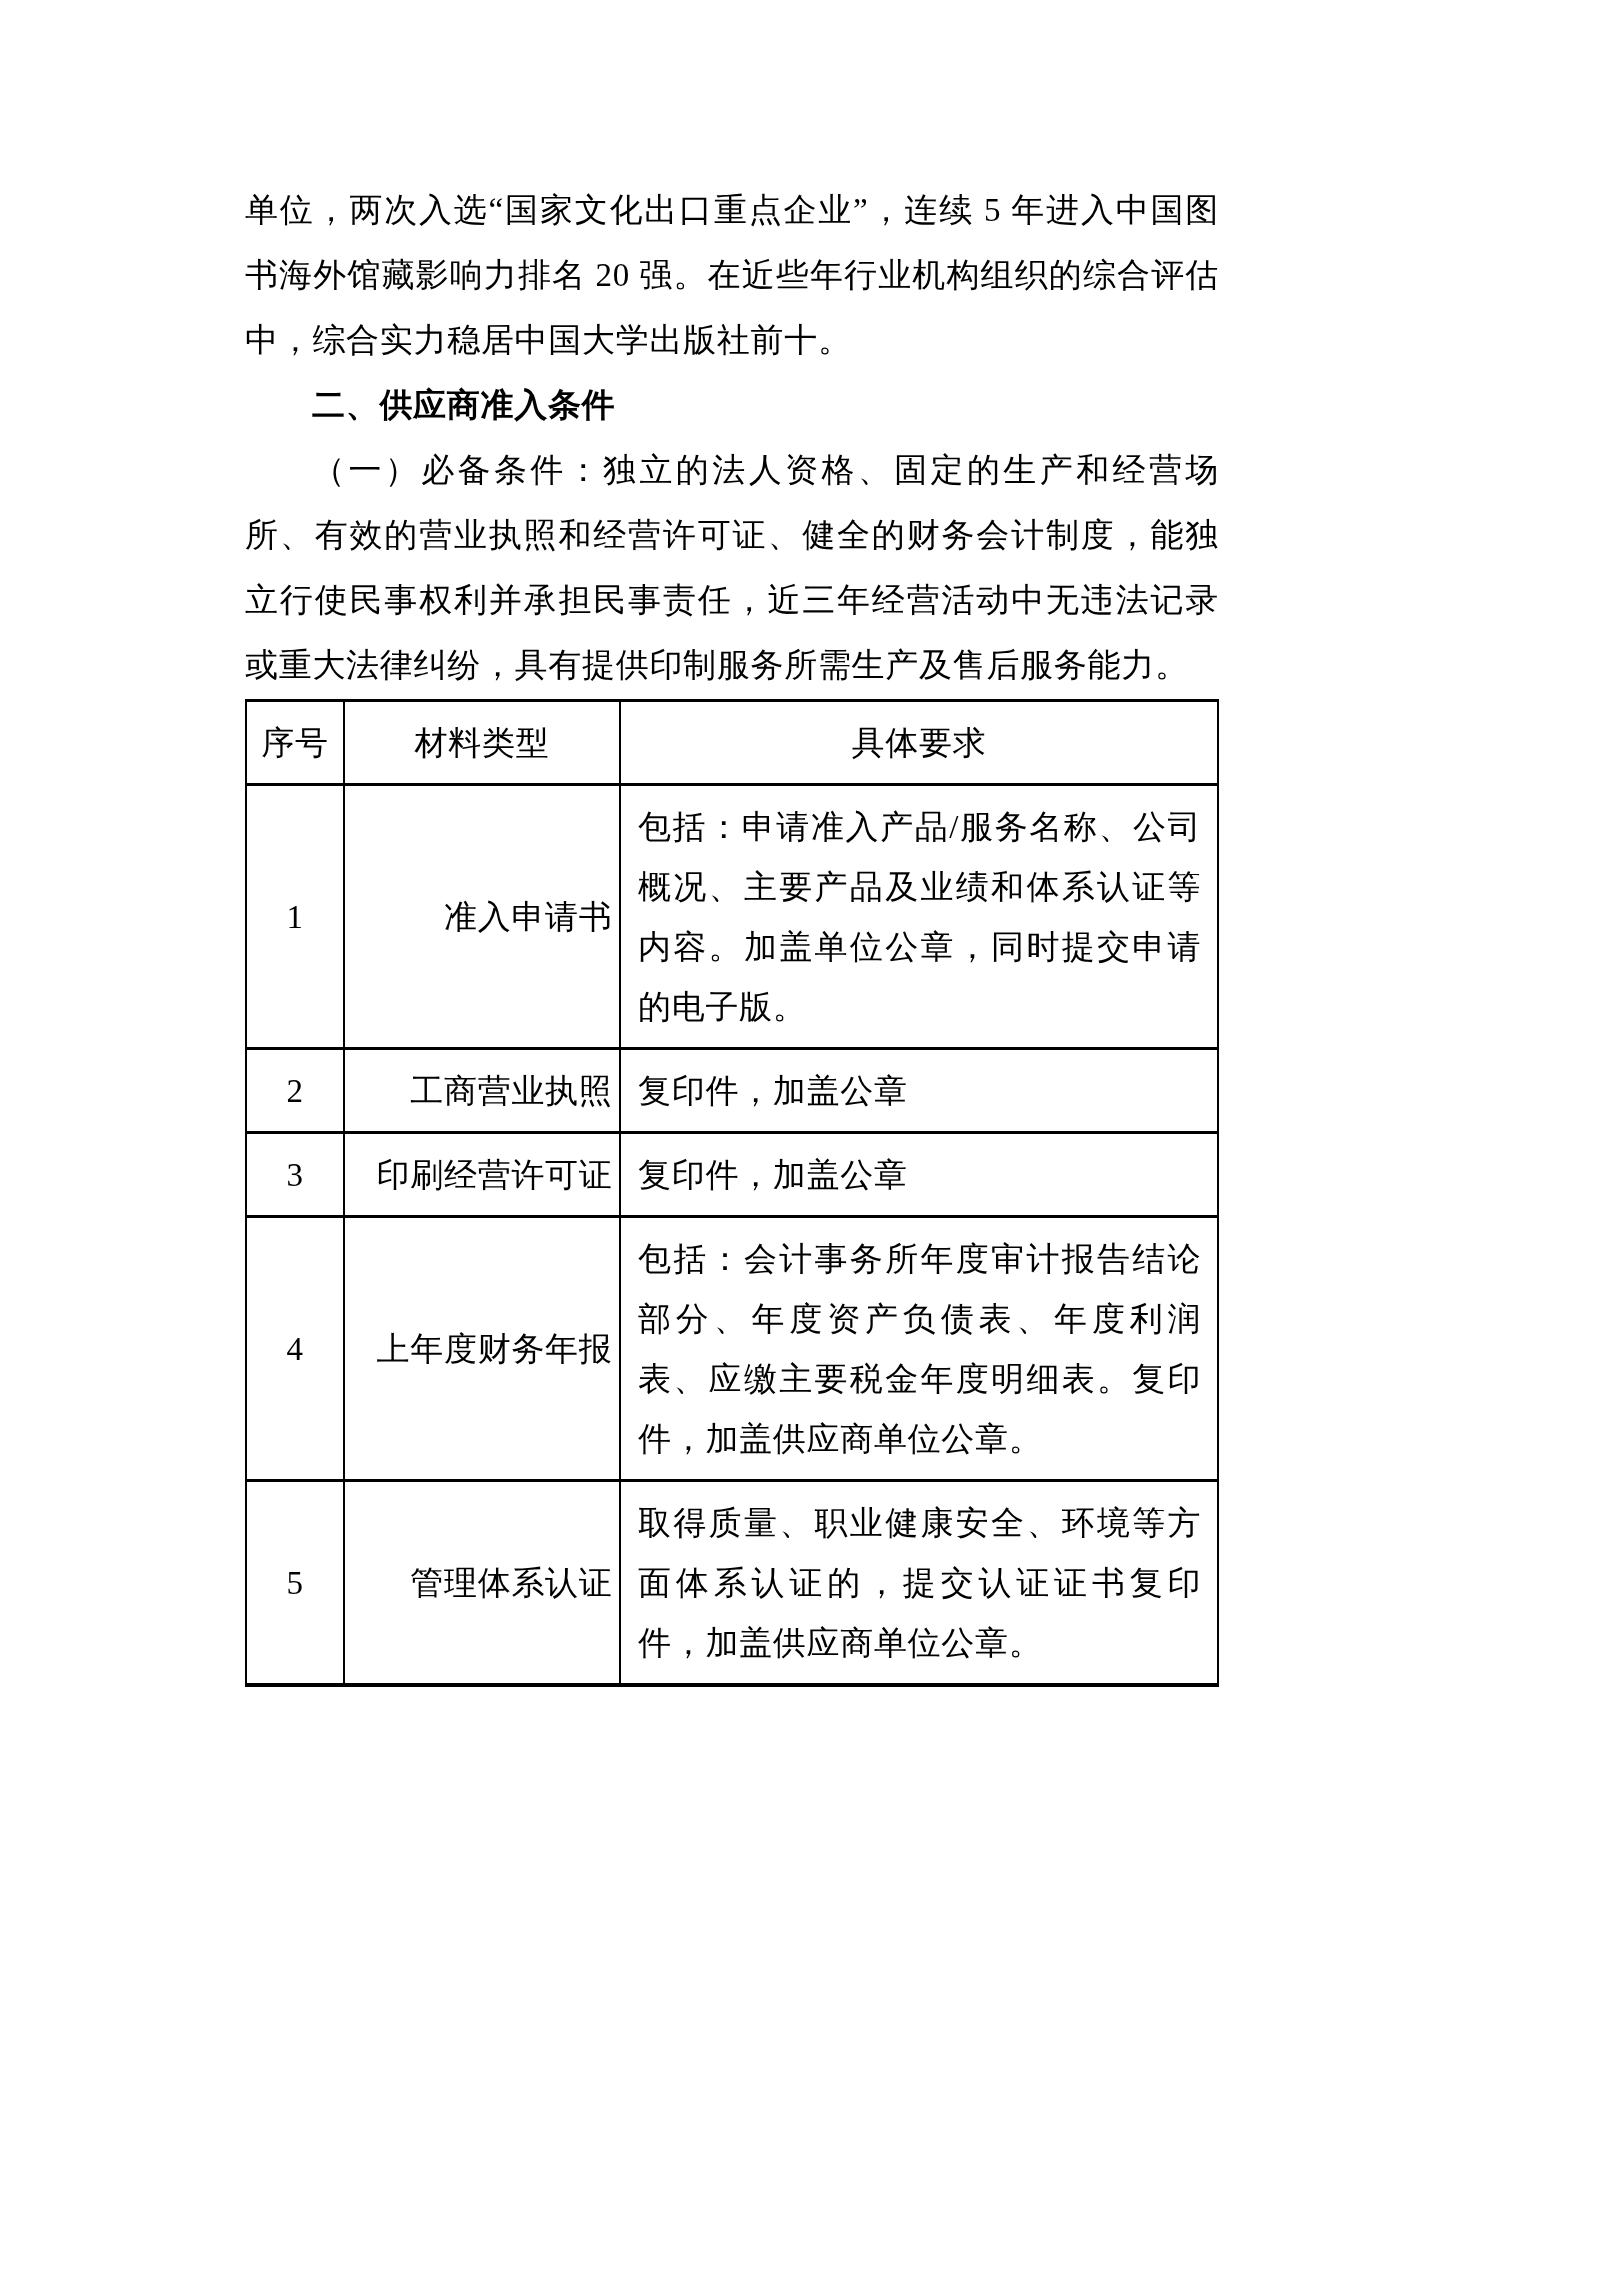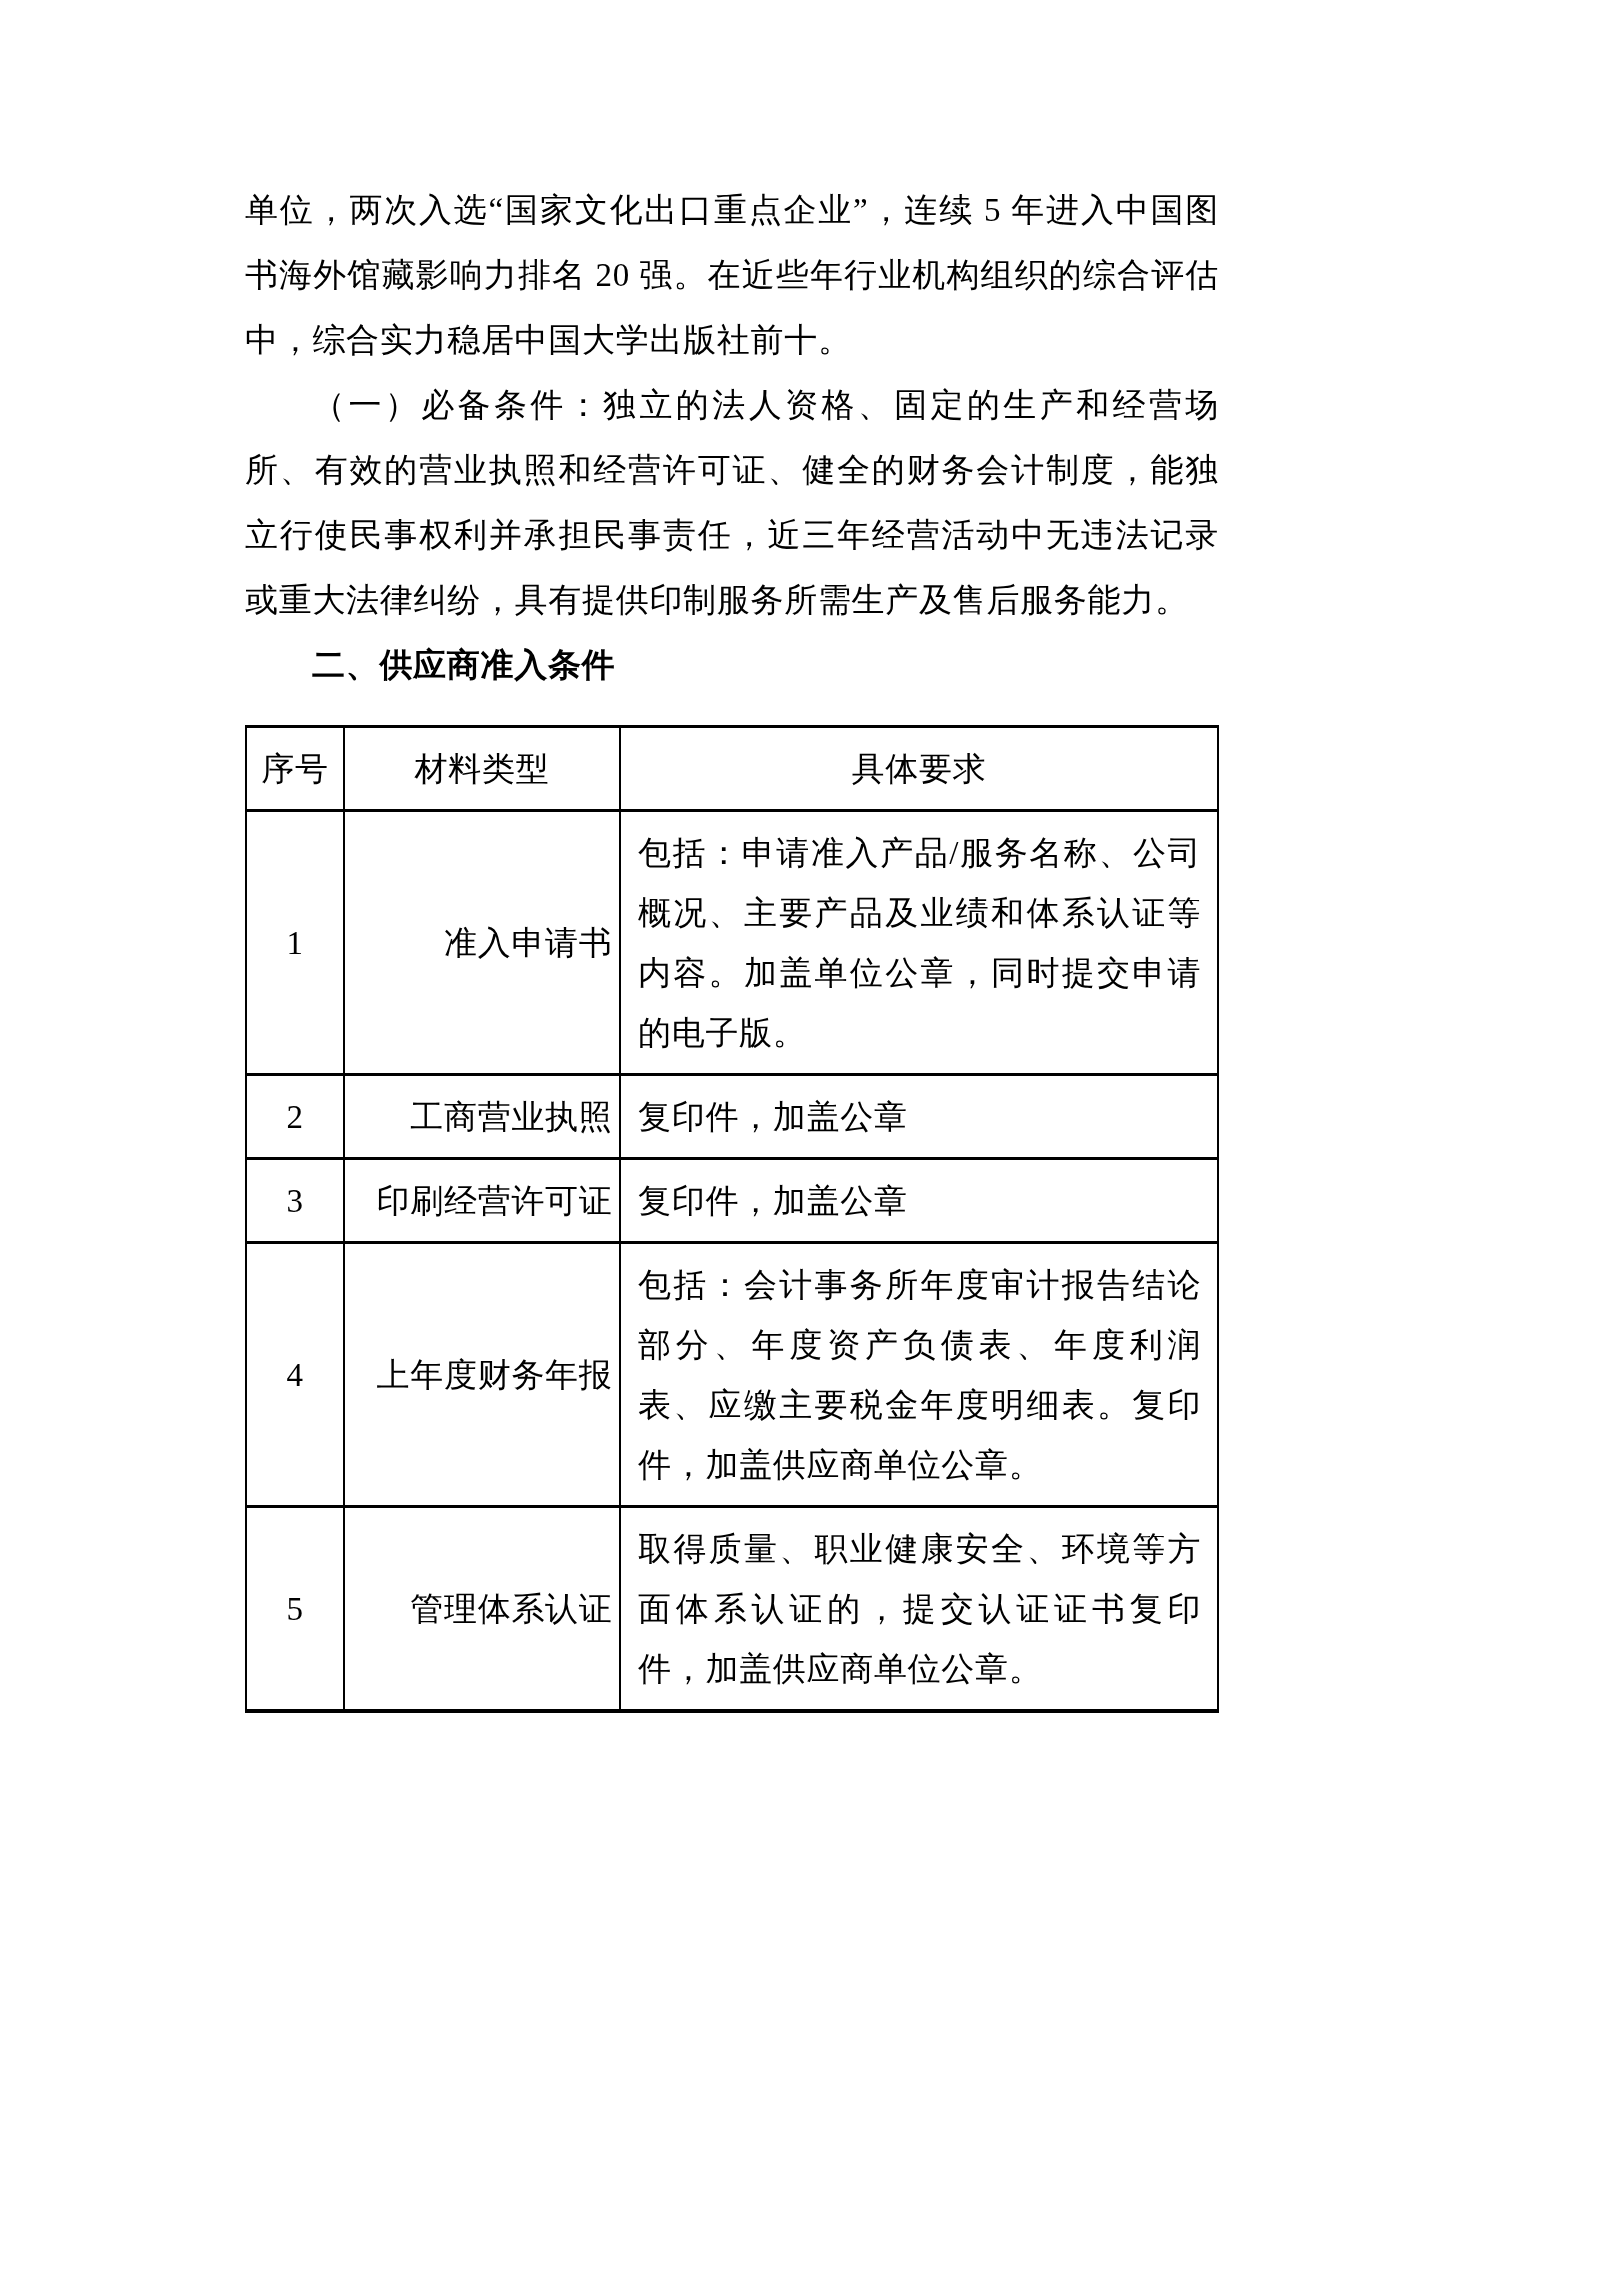--- a/index.html
+++ b/index.html
@@ -30,21 +30,21 @@
   .para.indent {
     text-indent: 67px;
   }
   .para.bold {
     font-weight: bold;
   }
   table.materials {
     width: 100%;
     border-collapse: collapse;
     table-layout: fixed;
-    margin-top: 27px;
+    margin-top: 1px;
     border-left: 2px solid #000;
     border-right: 2px solid #000;
     border-top: 3.3px solid #000;
     border-bottom: 4.6px solid #000;
   }
   table.materials th,
   table.materials td {
     border-left: 2px solid #000;
     border-right: 2px solid #000;
     border-top: 3.9px solid #000;
@@ -75,23 +75,23 @@
 </style>
 </head>
 <body>
 
 <div class="page">
   <div class="content">
 
     <p class="para">单位，两次入选“国家文化出口重点企业”，连续 5 年进入中国图书海外馆藏影响力排名 20 强。在近些年行业机构组织的综合评估中，综合实力稳居中国大学出版社前十。</p>
 
 
+    <p class="para indent bold">二、供应商准入条件</p>
+
     <p class="para indent">（一）必备条件：独立的法人资格、固定的生产和经营场所、有效的营业执照和经营许可证、健全的财务会计制度，能独立行使民事权利并承担民事责任，近三年经营活动中无违法记录或重大法律纠纷，具有提供印制服务所需生产及售后服务能力。</p>
-
-    <p class="para indent bold">二、供应商准入条件</p>
 
 
 
     <table class="materials">
       <colgroup>
         <col style="width:98px">
         <col style="width:276px">
         <col>
       </colgroup>
       <thead>

